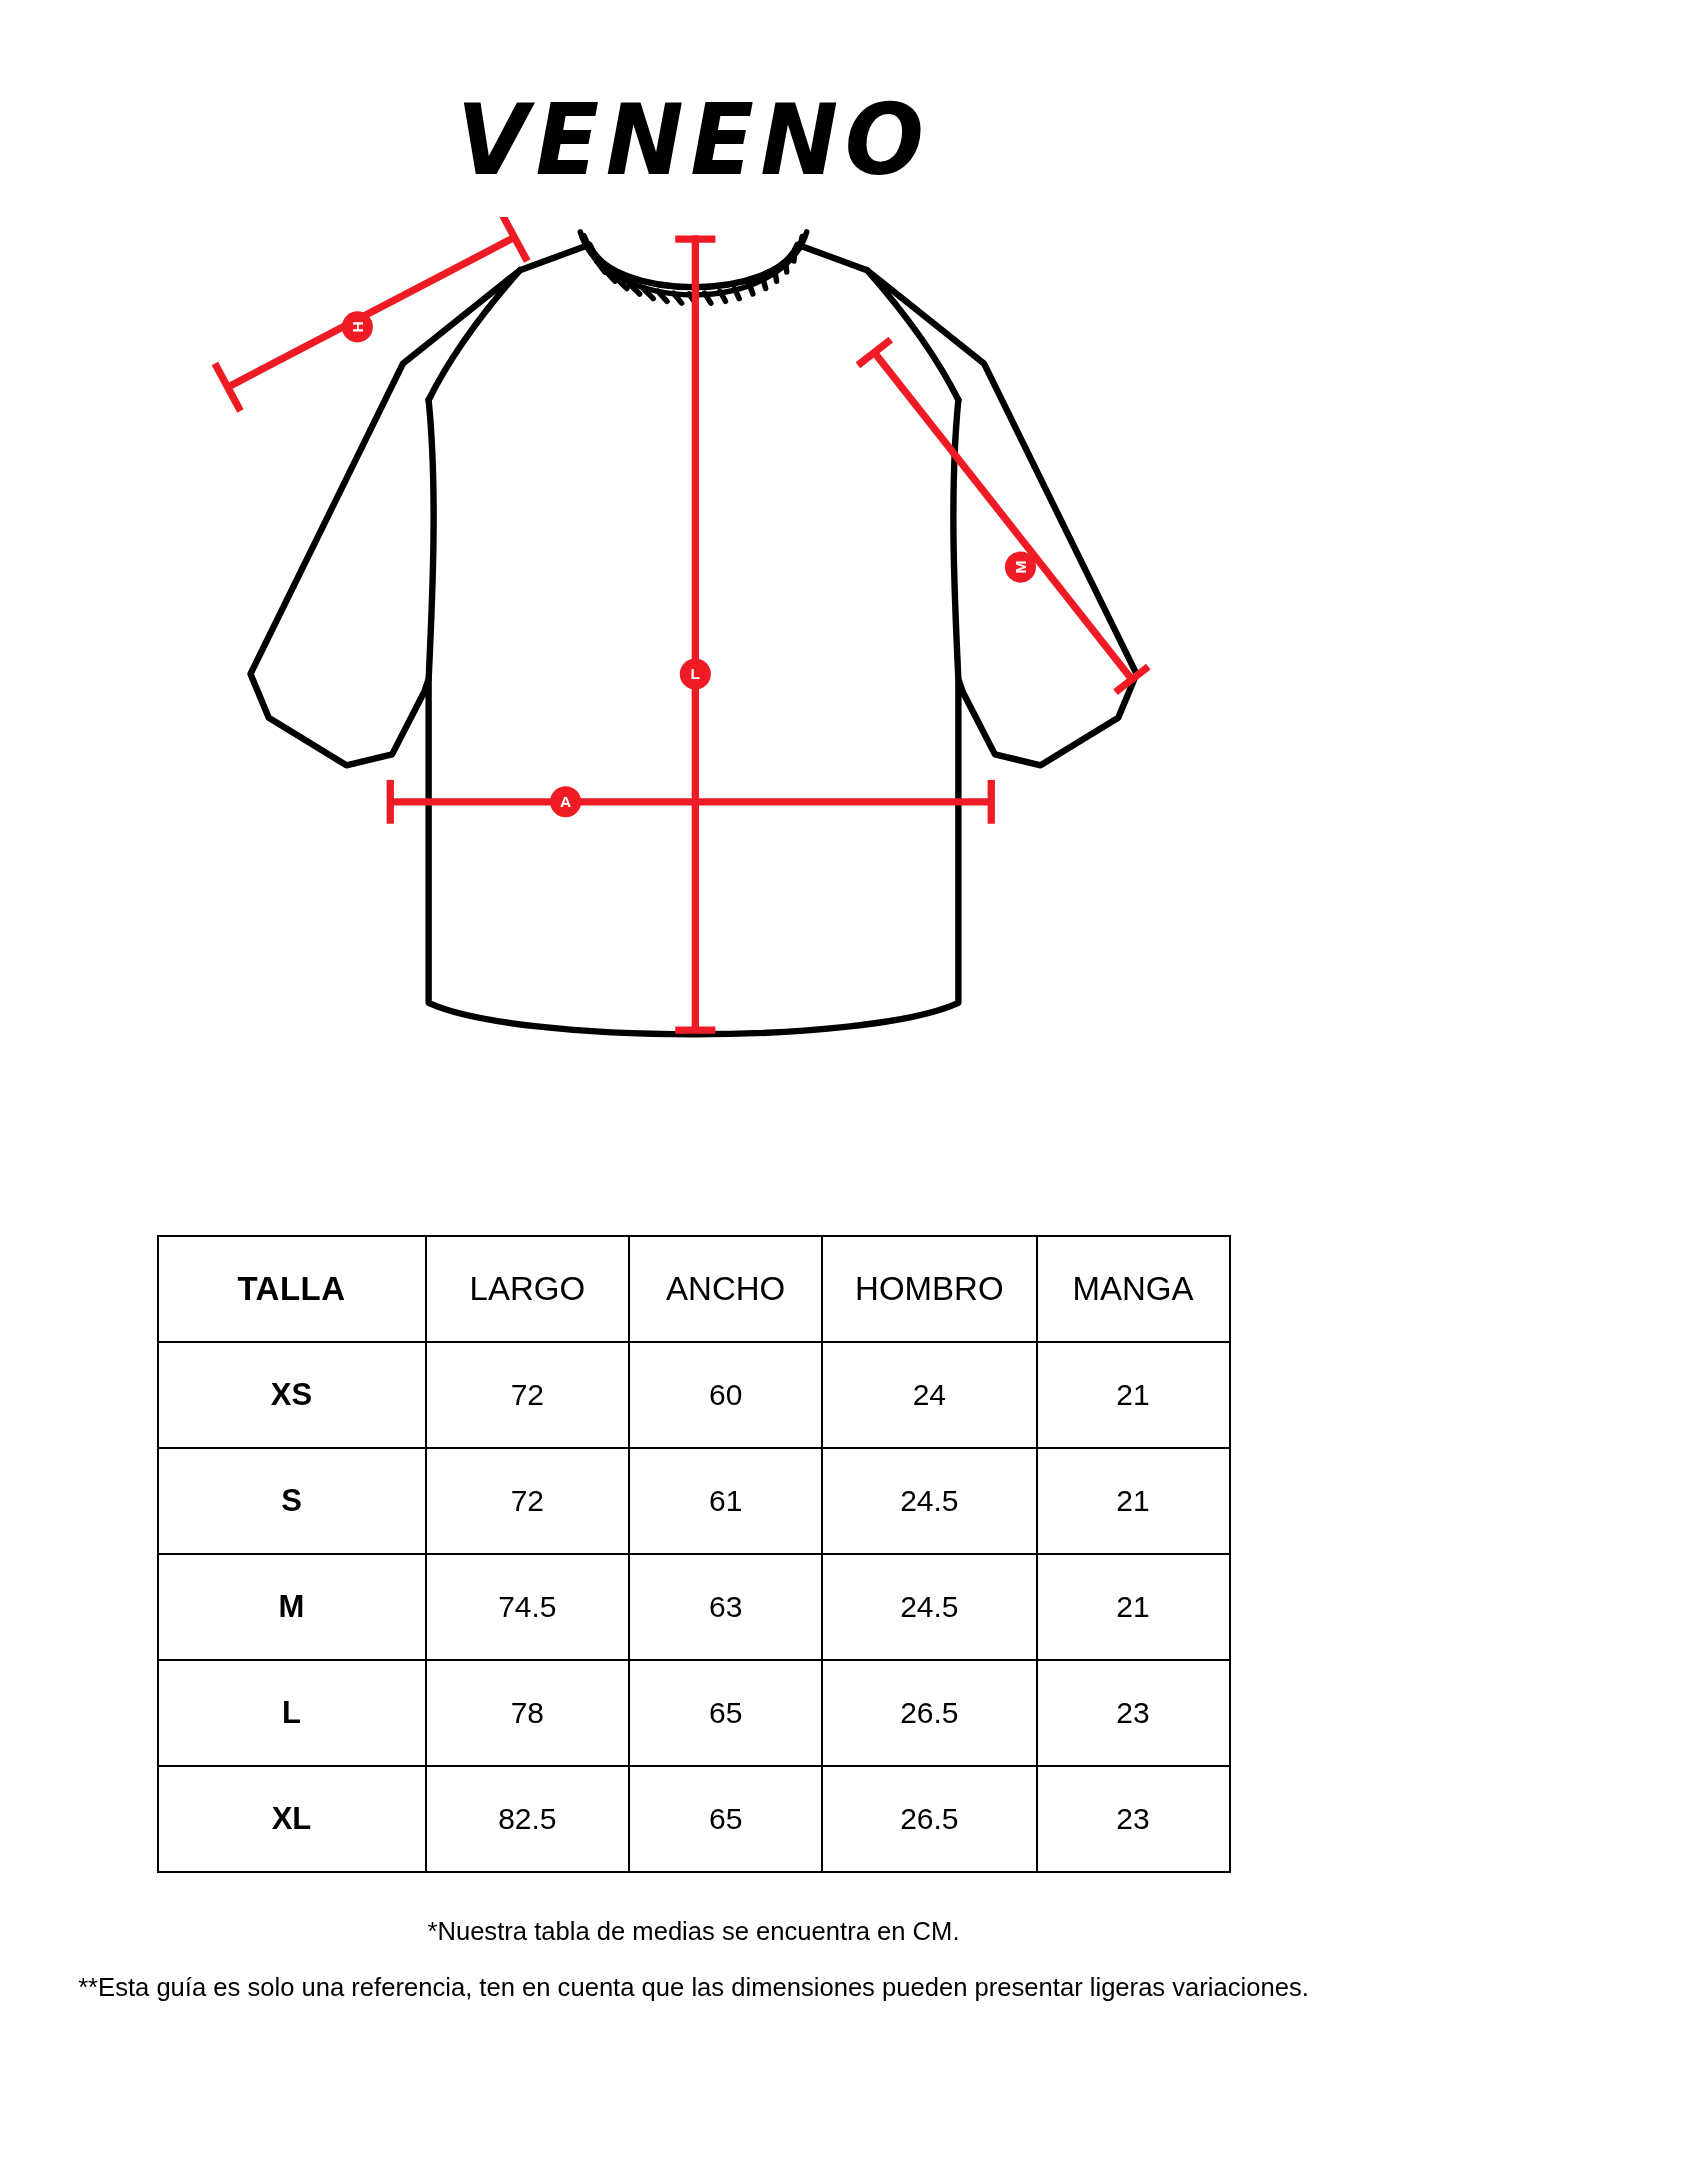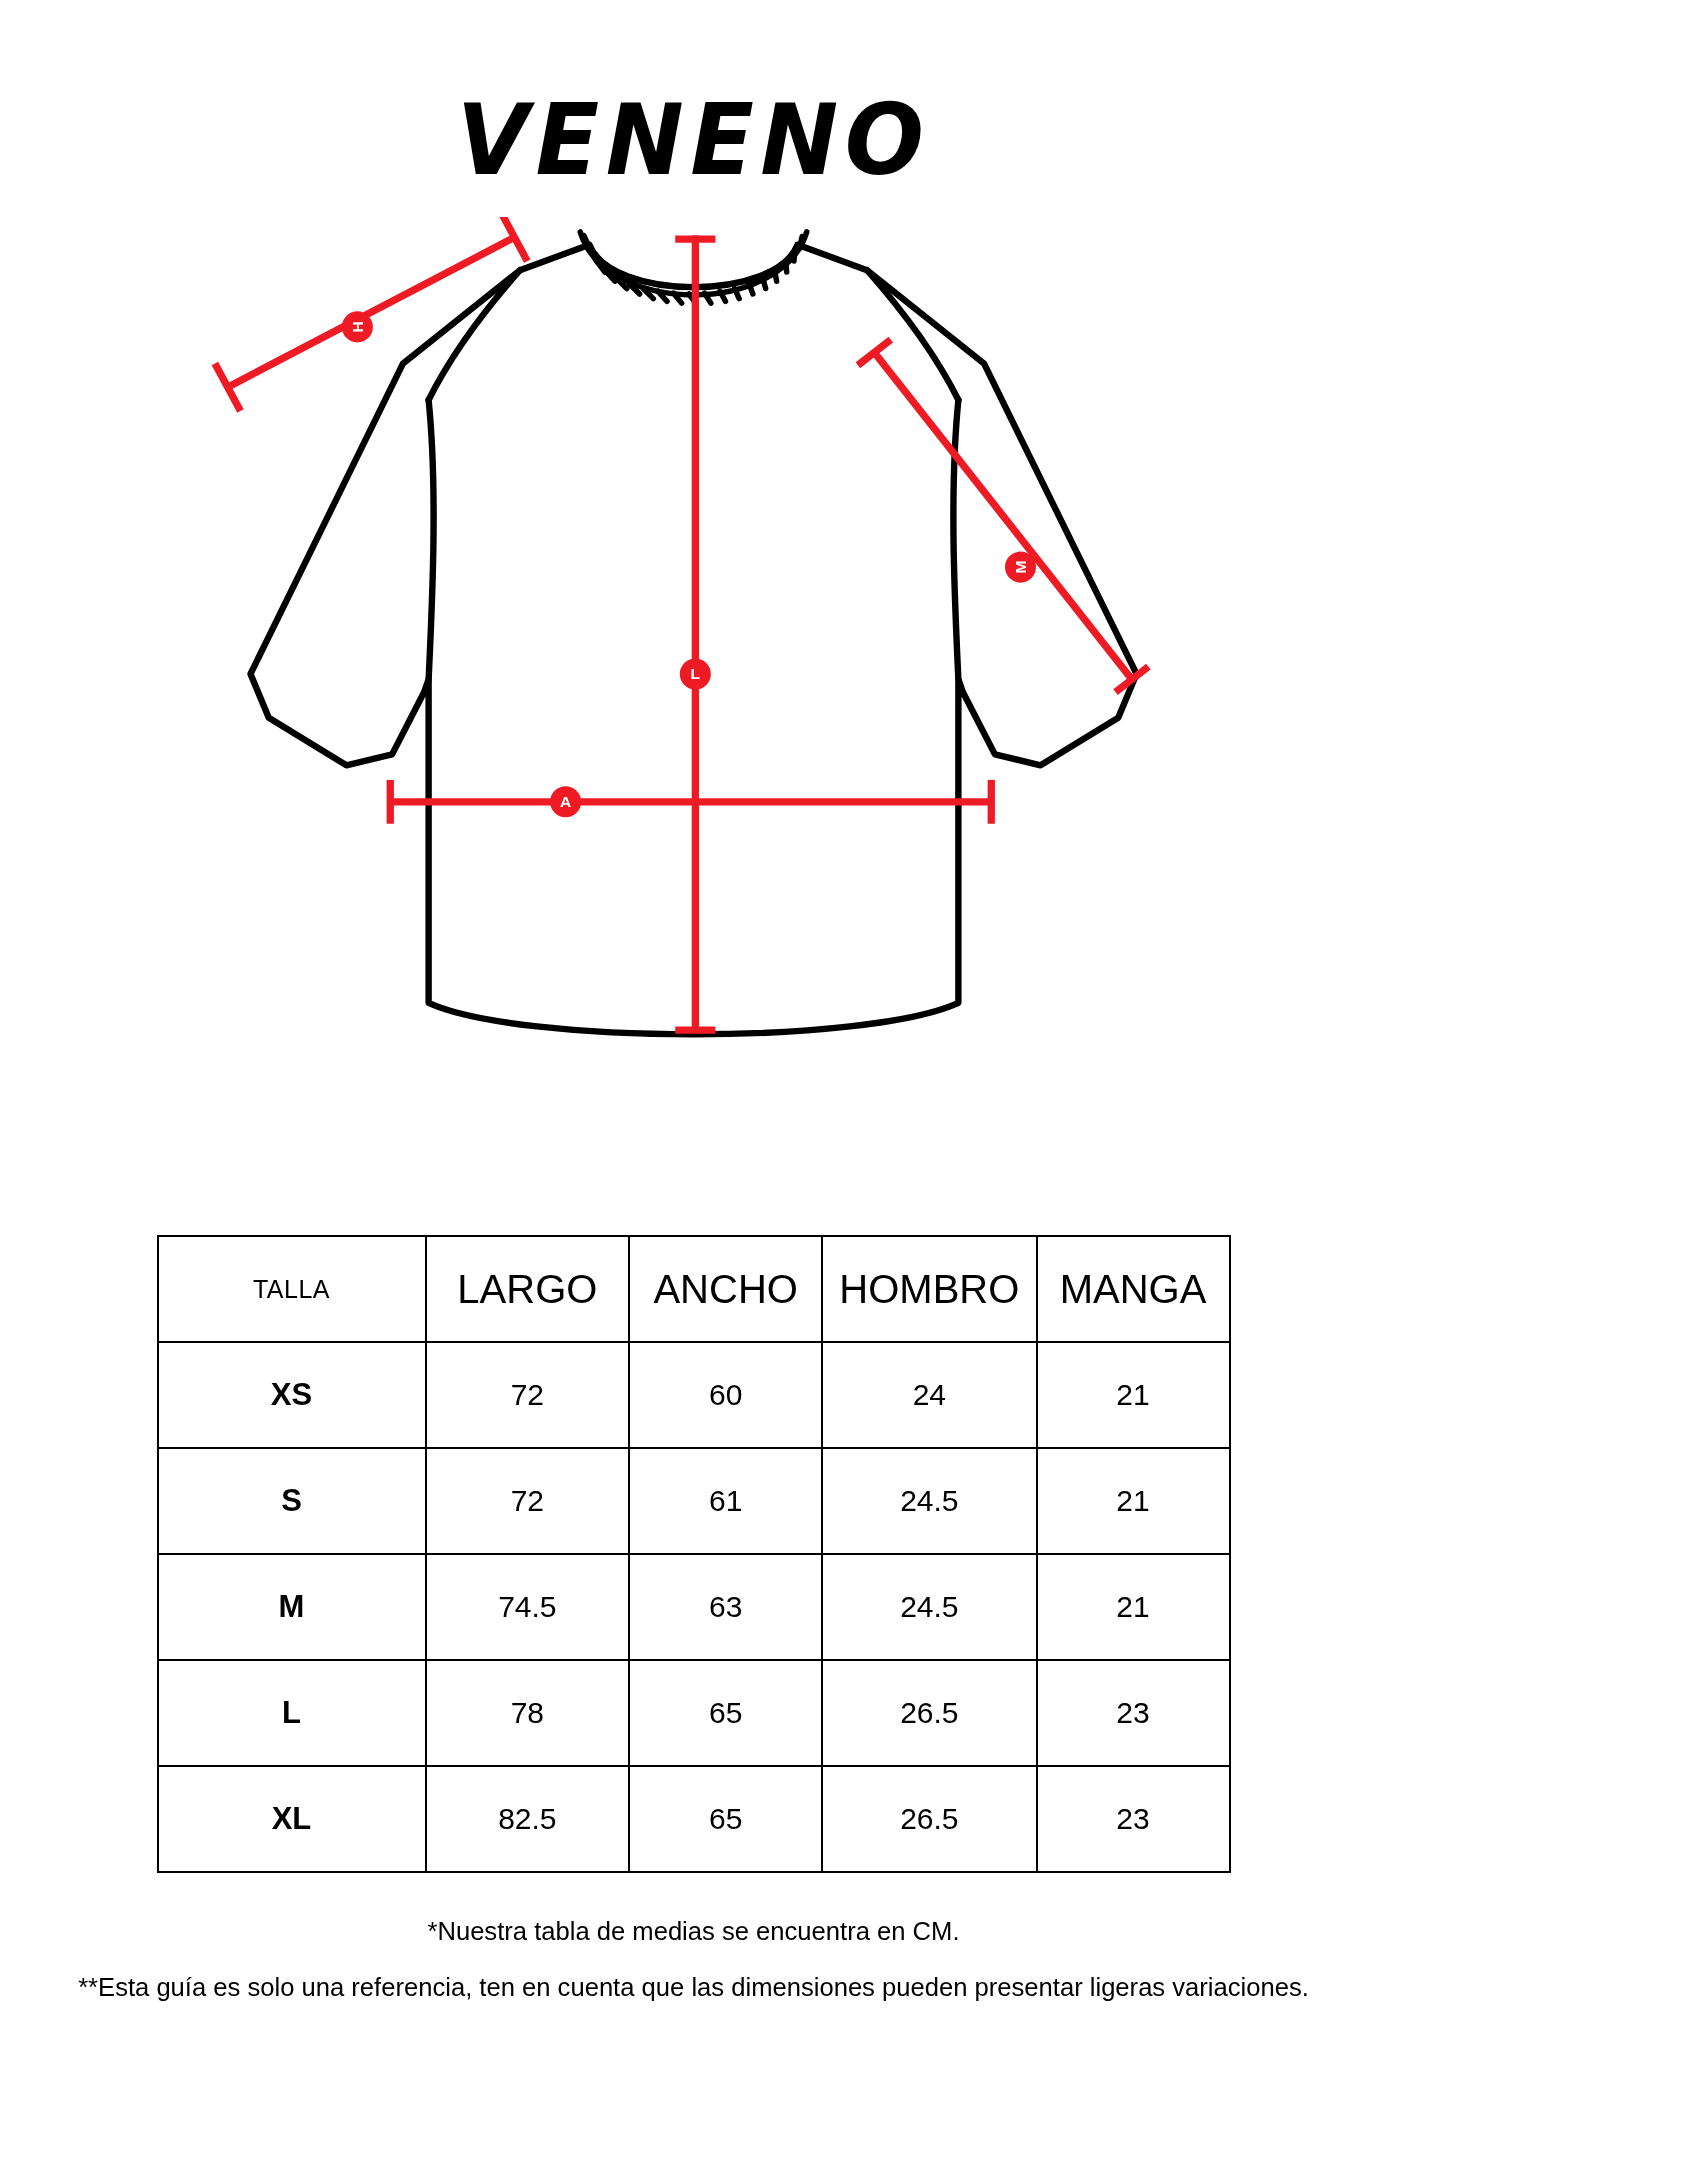--- a/index.html
+++ b/index.html
@@ -83,26 +83,26 @@
   table.size-table th,
   table.size-table td {
     border: 2.7px solid #000;
     text-align: center;
     height: 102px;
     font-size: 30px;
     font-weight: 400;
     color: #000;
   }
   table.size-table thead th {
-    font-size: 40px;
+    font-size: 33px;
     font-weight: 400;
   }
   table.size-table thead th.first-col {
-    font-weight: 400;
-    font-size: 25px;
+    font-weight: 700;
+    font-size: 33px;
     letter-spacing: 0.5px;
   }
   table.size-table tbody td.first-col {
     font-weight: 700;
     font-size: 31px;
   }
   col.c1 { width: 25%; }
   col.c2 { width: 19%; }
   col.c3 { width: 18%; }
   col.c4 { width: 20%; }

